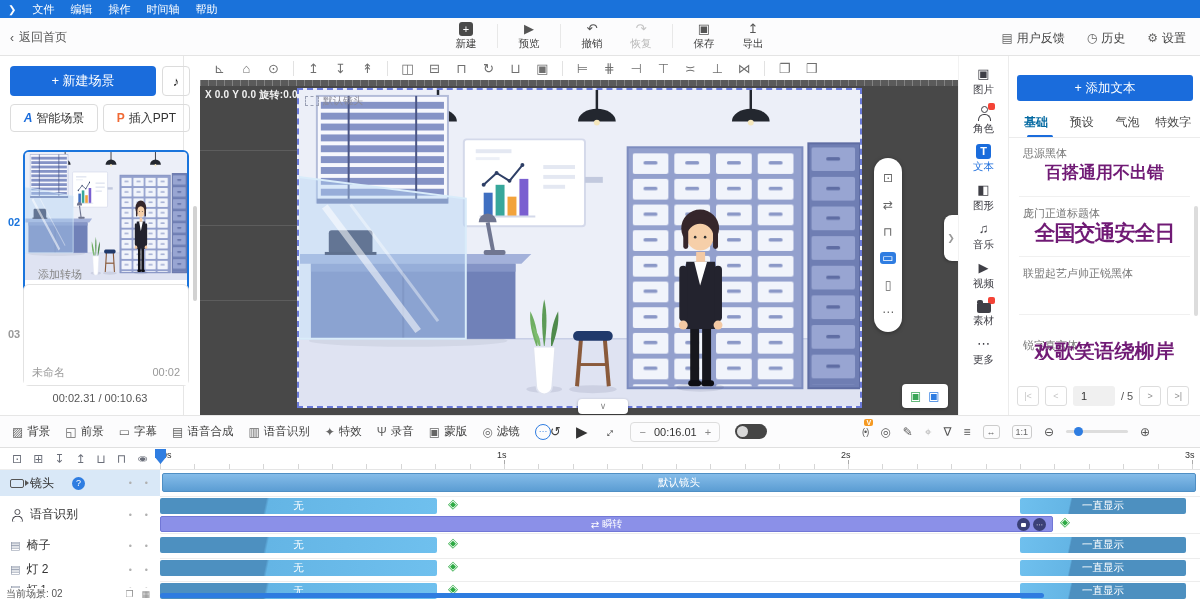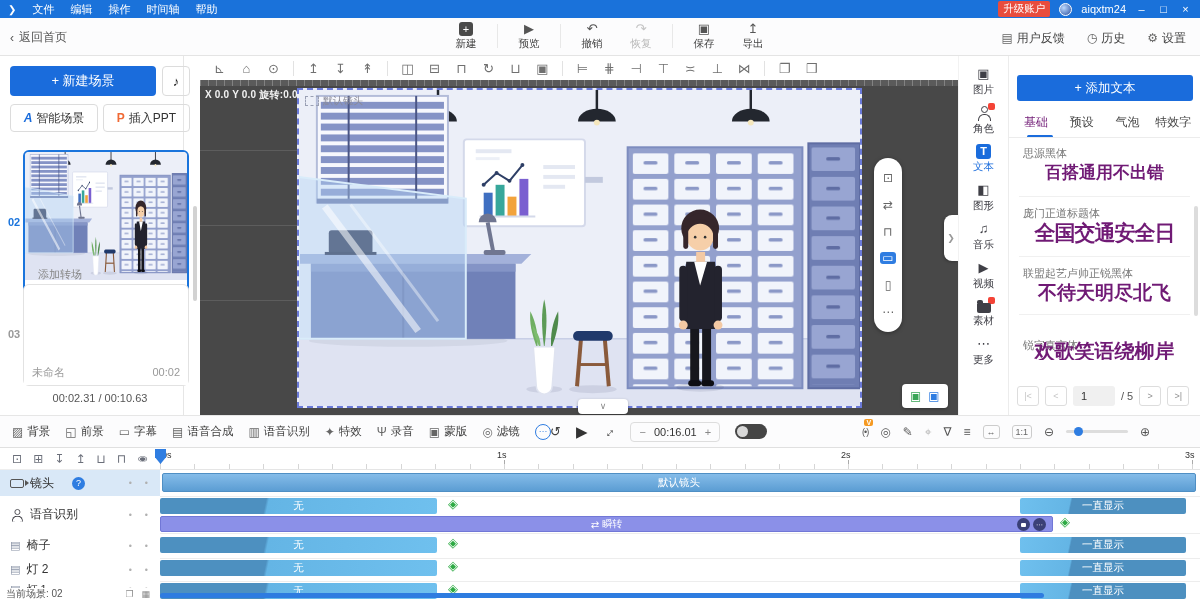--- a/index.html
+++ b/index.html
@@ -75,21 +75,21 @@
 .ic-person{width:14px;height:16px;position:relative;display:inline-block}
 .ic-person::before{content:"";position:absolute;left:4px;top:1px;width:5px;height:5px;border-radius:50%;border:1.5px solid #3f3f46}
 .ic-person::after{content:"";position:absolute;left:1px;top:9px;width:11px;height:6px;border:1.5px solid #3f3f46;border-bottom:none;border-radius:6px 6px 0 0}
 .ic-folder{width:14px;height:10px;background:#3f3f46;border-radius:1px 2px 2px 2px;position:relative;display:inline-block;margin-top:4px}
 .ic-folder::before{content:"";position:absolute;top:-3px;left:0;width:6px;height:3px;background:#3f3f46;border-radius:2px 2px 0 0}
 
 .rpanel{position:absolute;top:56px;left:1008px;width:192px;height:359px;background:#fff;border-left:1px solid #ececec;z-index:40}
 .add-text-btn{position:absolute;left:8px;top:19px;width:176px;height:26px;background:#1a6cdc;color:#fff;border-radius:3px;font-size:12.5px;display:flex;align-items:center;justify-content:center}
 .tabs{position:absolute;top:58px;left:4px;right:4px;height:22px;display:flex;font-size:12px;color:#444}
 .tab{flex:1;text-align:center}
-.tab.active{color:#701a75;font-weight:normal}
+.tab.active{color:#0369a1;font-weight:bold}
 .tabline{position:absolute;top:81px;left:0;right:0;height:1px;background:#ececec}
 .active-underline{position:absolute;top:79px;left:18px;width:26px;height:3px;background:#1a6cdc;border-radius:2px}
 .fname{position:absolute;left:14px;font-size:11px;color:#777}
 .fsample{position:absolute;left:0;right:0;text-align:center;color:#701a75;font-weight:bold}
 .fdiv{position:absolute;left:10px;right:10px;height:1px;background:#f0f0f0}
 .fclip{position:absolute;top:282px;left:0;right:0;height:22px;overflow:hidden}
 .pager{position:absolute;top:330px;left:8px;display:flex;align-items:center;gap:6px;font-size:10.5px;color:#999}
 .pbtn{min-width:22px;height:20px;border:1px solid #ddd;border-radius:3px;display:flex;align-items:center;justify-content:center;color:#c6c6c6;font-size:9px}
 .pbtn.en{color:#8f8f8f}
 .pcur{width:42px;height:20px;background:#f0f0f0;border-radius:3px;display:flex;align-items:center;padding-left:8px;color:#333;font-size:11px}
@@ -273,28 +273,20 @@
 
 <div id="app">
 
   <div class="titlebar">
     <span class="logo">❯</span>
     <span class="menu">文件</span>
     <span class="menu">编辑</span>
     <span class="menu">操作</span>
     <span class="menu">时间轴</span>
     <span class="menu">帮助</span>
-    <div class="tb-right">
-      <span class="upgrade">升级账户</span>
-      <span class="avatar"></span>
-      <span>aiqxtm24</span>
-      <span class="wbtn">–</span>
-      <span class="wbtn">□</span>
-      <span class="wbtn">×</span>
-    </div>
   </div>
 
   <div class="toolbar2">
     <div class="back">
       <span>‹</span>
       <span>返回首页</span>
     </div>
     <div class="actions">
       <div class="action">
         <span class="ai box">+</span>
@@ -476,21 +468,20 @@
     </div>
     <div class="active-underline"></div>
     <div class="tabline"></div>
     <span class="fname" style="top:90px">思源黑体</span>
     <div class="fsample" style="top:105px;font-size:17px;font-weight:600">百搭通用不出错</div>
     <div class="fdiv" style="top:140px"></div>
     <span class="fname" style="top:150px">庞门正道标题体</span>
     <div class="fsample" style="top:163px;font-size:21px;font-weight:900;letter-spacing:-1px">全国交通安全日</div>
     <div class="fdiv" style="top:200px"></div>
     <span class="fname" style="top:210px">联盟起艺卢帅正锐黑体</span>
-    <div class="fsample" style="top:224px;font-size:19px;font-weight:900">不待天明尽北飞</div>
     <div class="fdiv" style="top:258px"></div>
     <span class="fname" style="top:282px">锐字真言体</span>
     <div class="fclip">
         <div class="fsample" style="top:0;font-size:20px;font-weight:900">欢歌笑语绕柳岸</div>
       </div>
     <div class="pager">
       <span class="pbtn">|&lt;</span>
       <span class="pbtn">&lt;</span>
       <span class="pcur">1</span>
       <span class="pof">/ 5</span>

